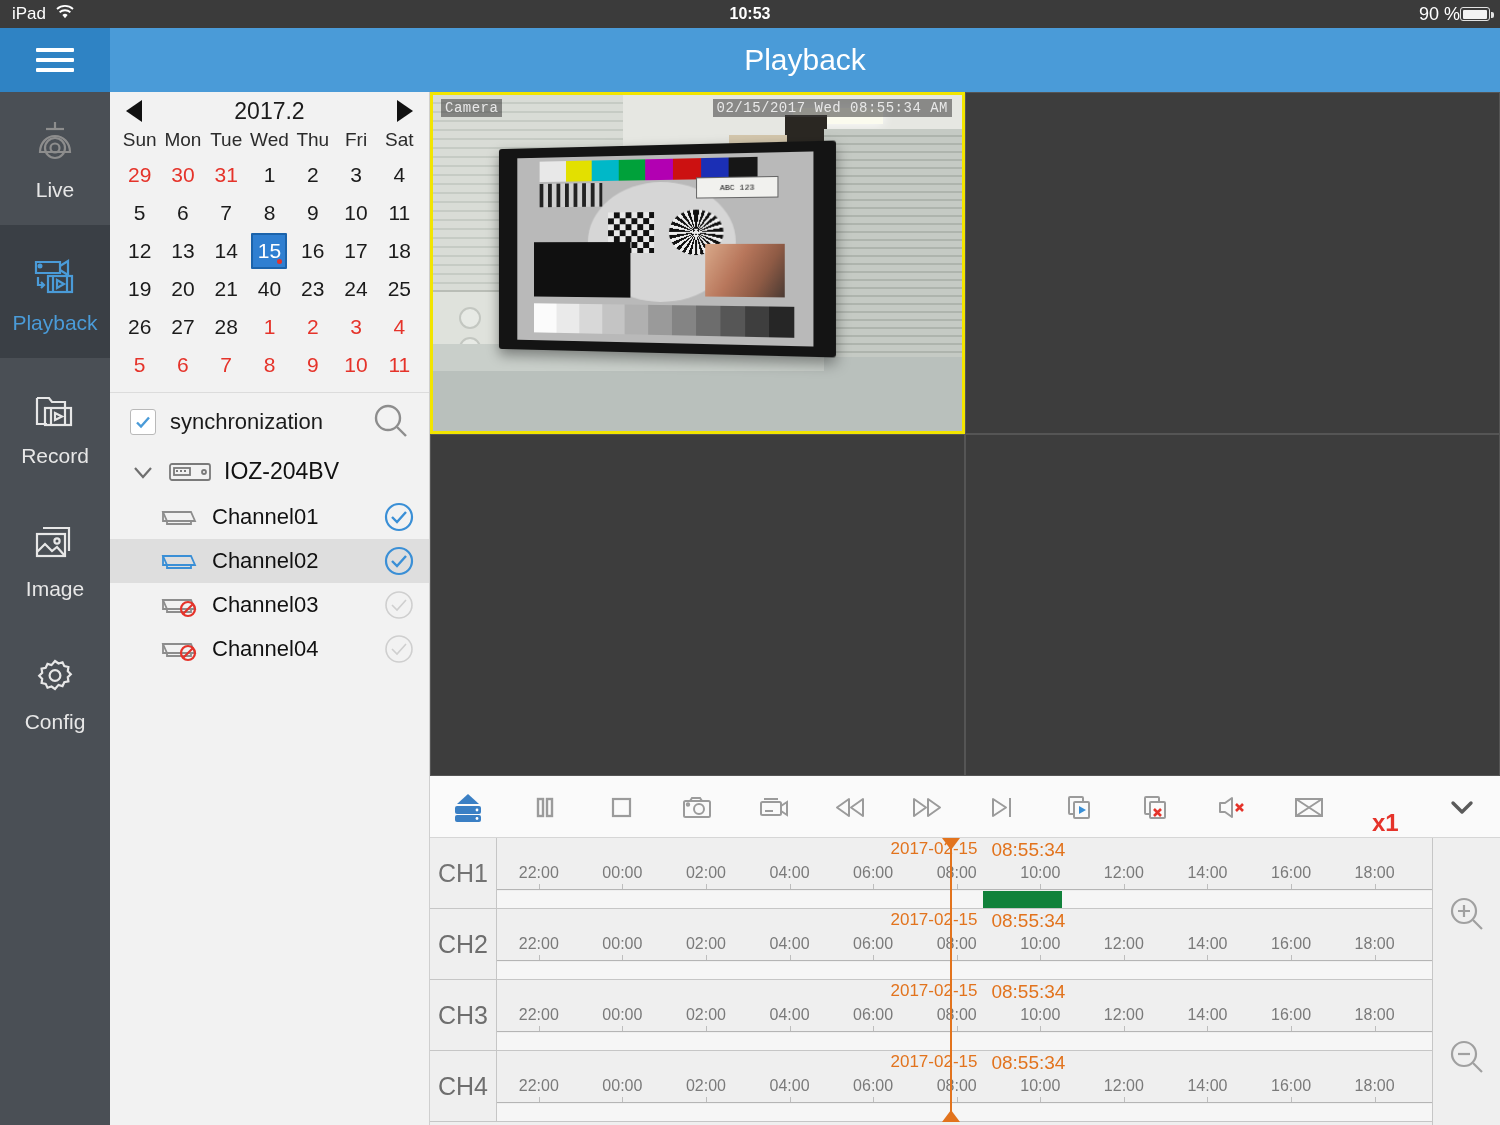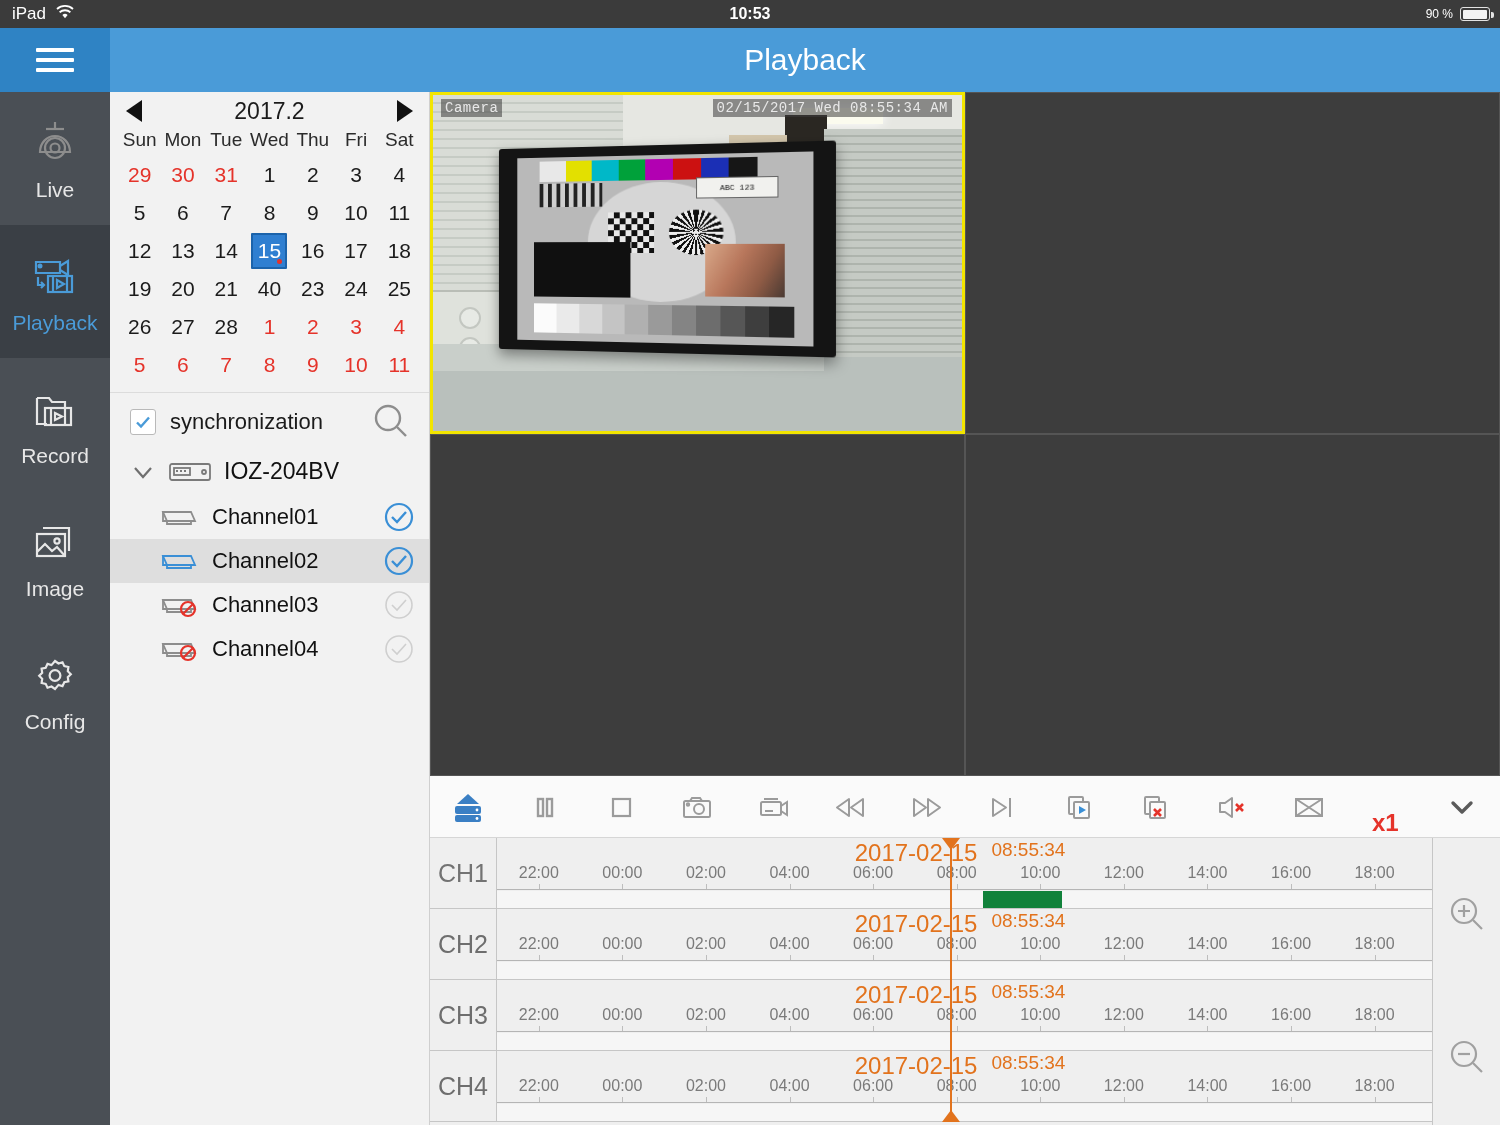--- a/index.html
+++ b/index.html
@@ -11,21 +11,21 @@
   }
 
   
   #status-bar {
     position: absolute; left: 0; top: 0; width: 1500px; height: 28px;
     background: #3b3b3b; color: #ffffff;
     display: flex; align-items: center; font-size: 17px;
   }
   #status-left { position: absolute; left: 12px; display: flex; align-items: center; gap: 9px; }
   #status-center { position: absolute; left: 0; width: 100%; text-align: center; font-weight: bold; font-size: 16px;}
-  #status-right { position: absolute; right: 10px; display: flex; align-items: center; gap: 7px; font-size: 12px; justify-content: flex-end;}
+  #status-right { position: absolute; right: 10px; display: flex; align-items: center; font-size: 18px; justify-content: flex-end;}
   .batt-shell { width: 30px; height: 14px; border: 1.6px solid #e3e3e3; border-radius: 3px; position: relative; }
   .batt-shell:after{ content:""; position:absolute; right:-5px; top:4px; width:3px; height:6px; background:#e3e3e3; border-radius:0 2px 2px 0;}
   .batt-fill { position:absolute; left:1.5px; top:1.5px; bottom:1.5px; width:88%; background:#f2f2f2; border-radius:1px;}
 
   
   #app-header {
     position: absolute; left: 0; top: 28px; width: 1500px; height: 64px;
     background: #4a9bd8;
   }
   #menu-button {
@@ -170,21 +170,21 @@
   #timeline {
     position: absolute; left: 430px; top: 838px; width: 1070px; height: 287px;
     background: #efefef;
   }
   .tl-row { position: relative; height: 71px; border-bottom: 1px solid #c6c6c6; display:flex; }
   .tl-label { width: 67px; flex:none; display:flex; align-items:center; justify-content:center;
               font-size: 25px; color:#6e6e6e; border-right: 1px solid #c6c6c6;}
   .tl-label.active { color: #737373; }
   .tl-track { position: relative; flex: 1; }
   .tl-datebox { position:absolute; top: 1px; right: 0; width: 100%; height: 23px; }
-  .tl-date { position:absolute; font-size: 24px; color:#e2731d; }
+  .tl-date { position:absolute; font-size: 17px; color:#e2731d; }
   .tl-time { position:absolute; font-size: 19px; color:#e2731d; }
   .tl-axis { position:absolute; top: 24px; left: 0; right: 0; height: 28px; border-bottom: 1px solid #b5b5b5;}
   .tl-tick { position:absolute; top: 2px; font-size: 16px; color:#7a7a7a; transform: translateX(-50%); }
   .tl-tickmark { position:absolute; bottom: 0; width: 1px; height: 5px; background:#bdbdbd; }
   .tl-bars { position:absolute; top: 53px; left: 0; right: 0; bottom: 0; background:#f6f6f6; }
   .tl-seg { position:absolute; top: 0; bottom: 0; background:#11823b; }
   #playhead { position:absolute; top: 0; width: 2px; background:#e2731d; z-index: 5; }
   #playhead .ph-top { position:absolute; left:-8px; top:0; width:0; height:0;
      border-left: 9px solid transparent; border-right: 9px solid transparent; border-top: 12px solid #e2731d;}
   #playhead .ph-bot { position:absolute; left:-8px; bottom:0; width:0; height:0;

